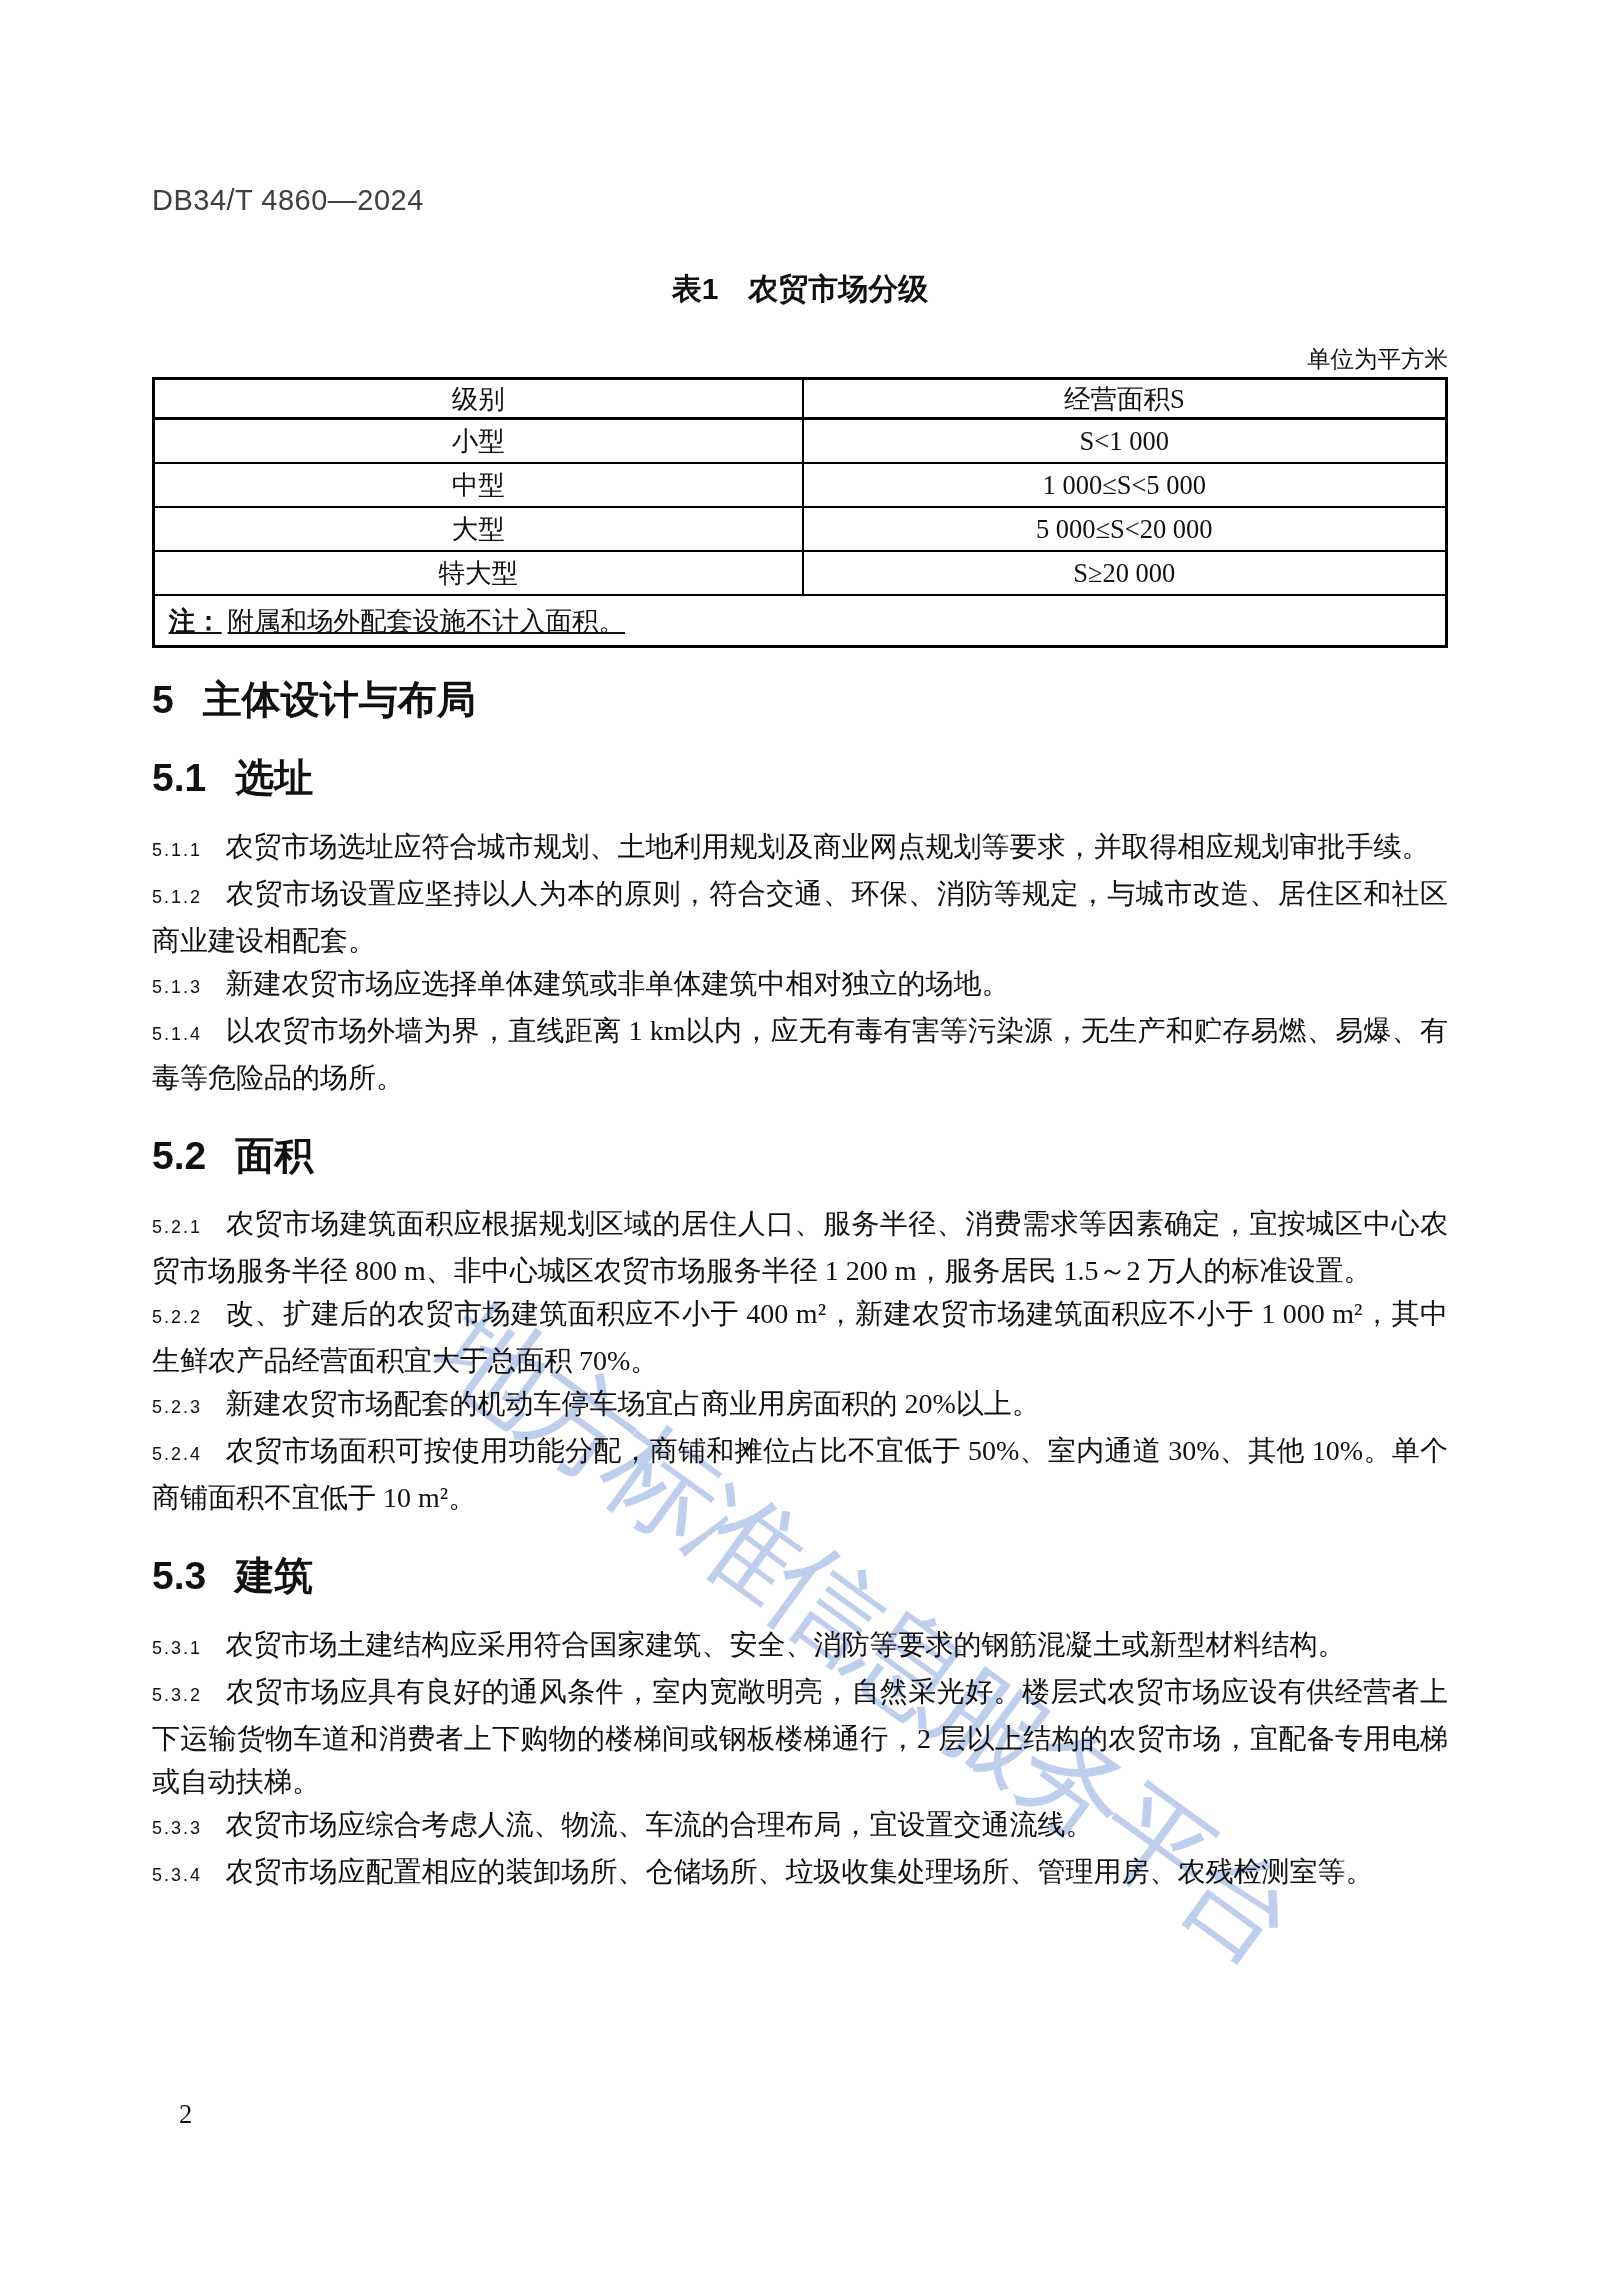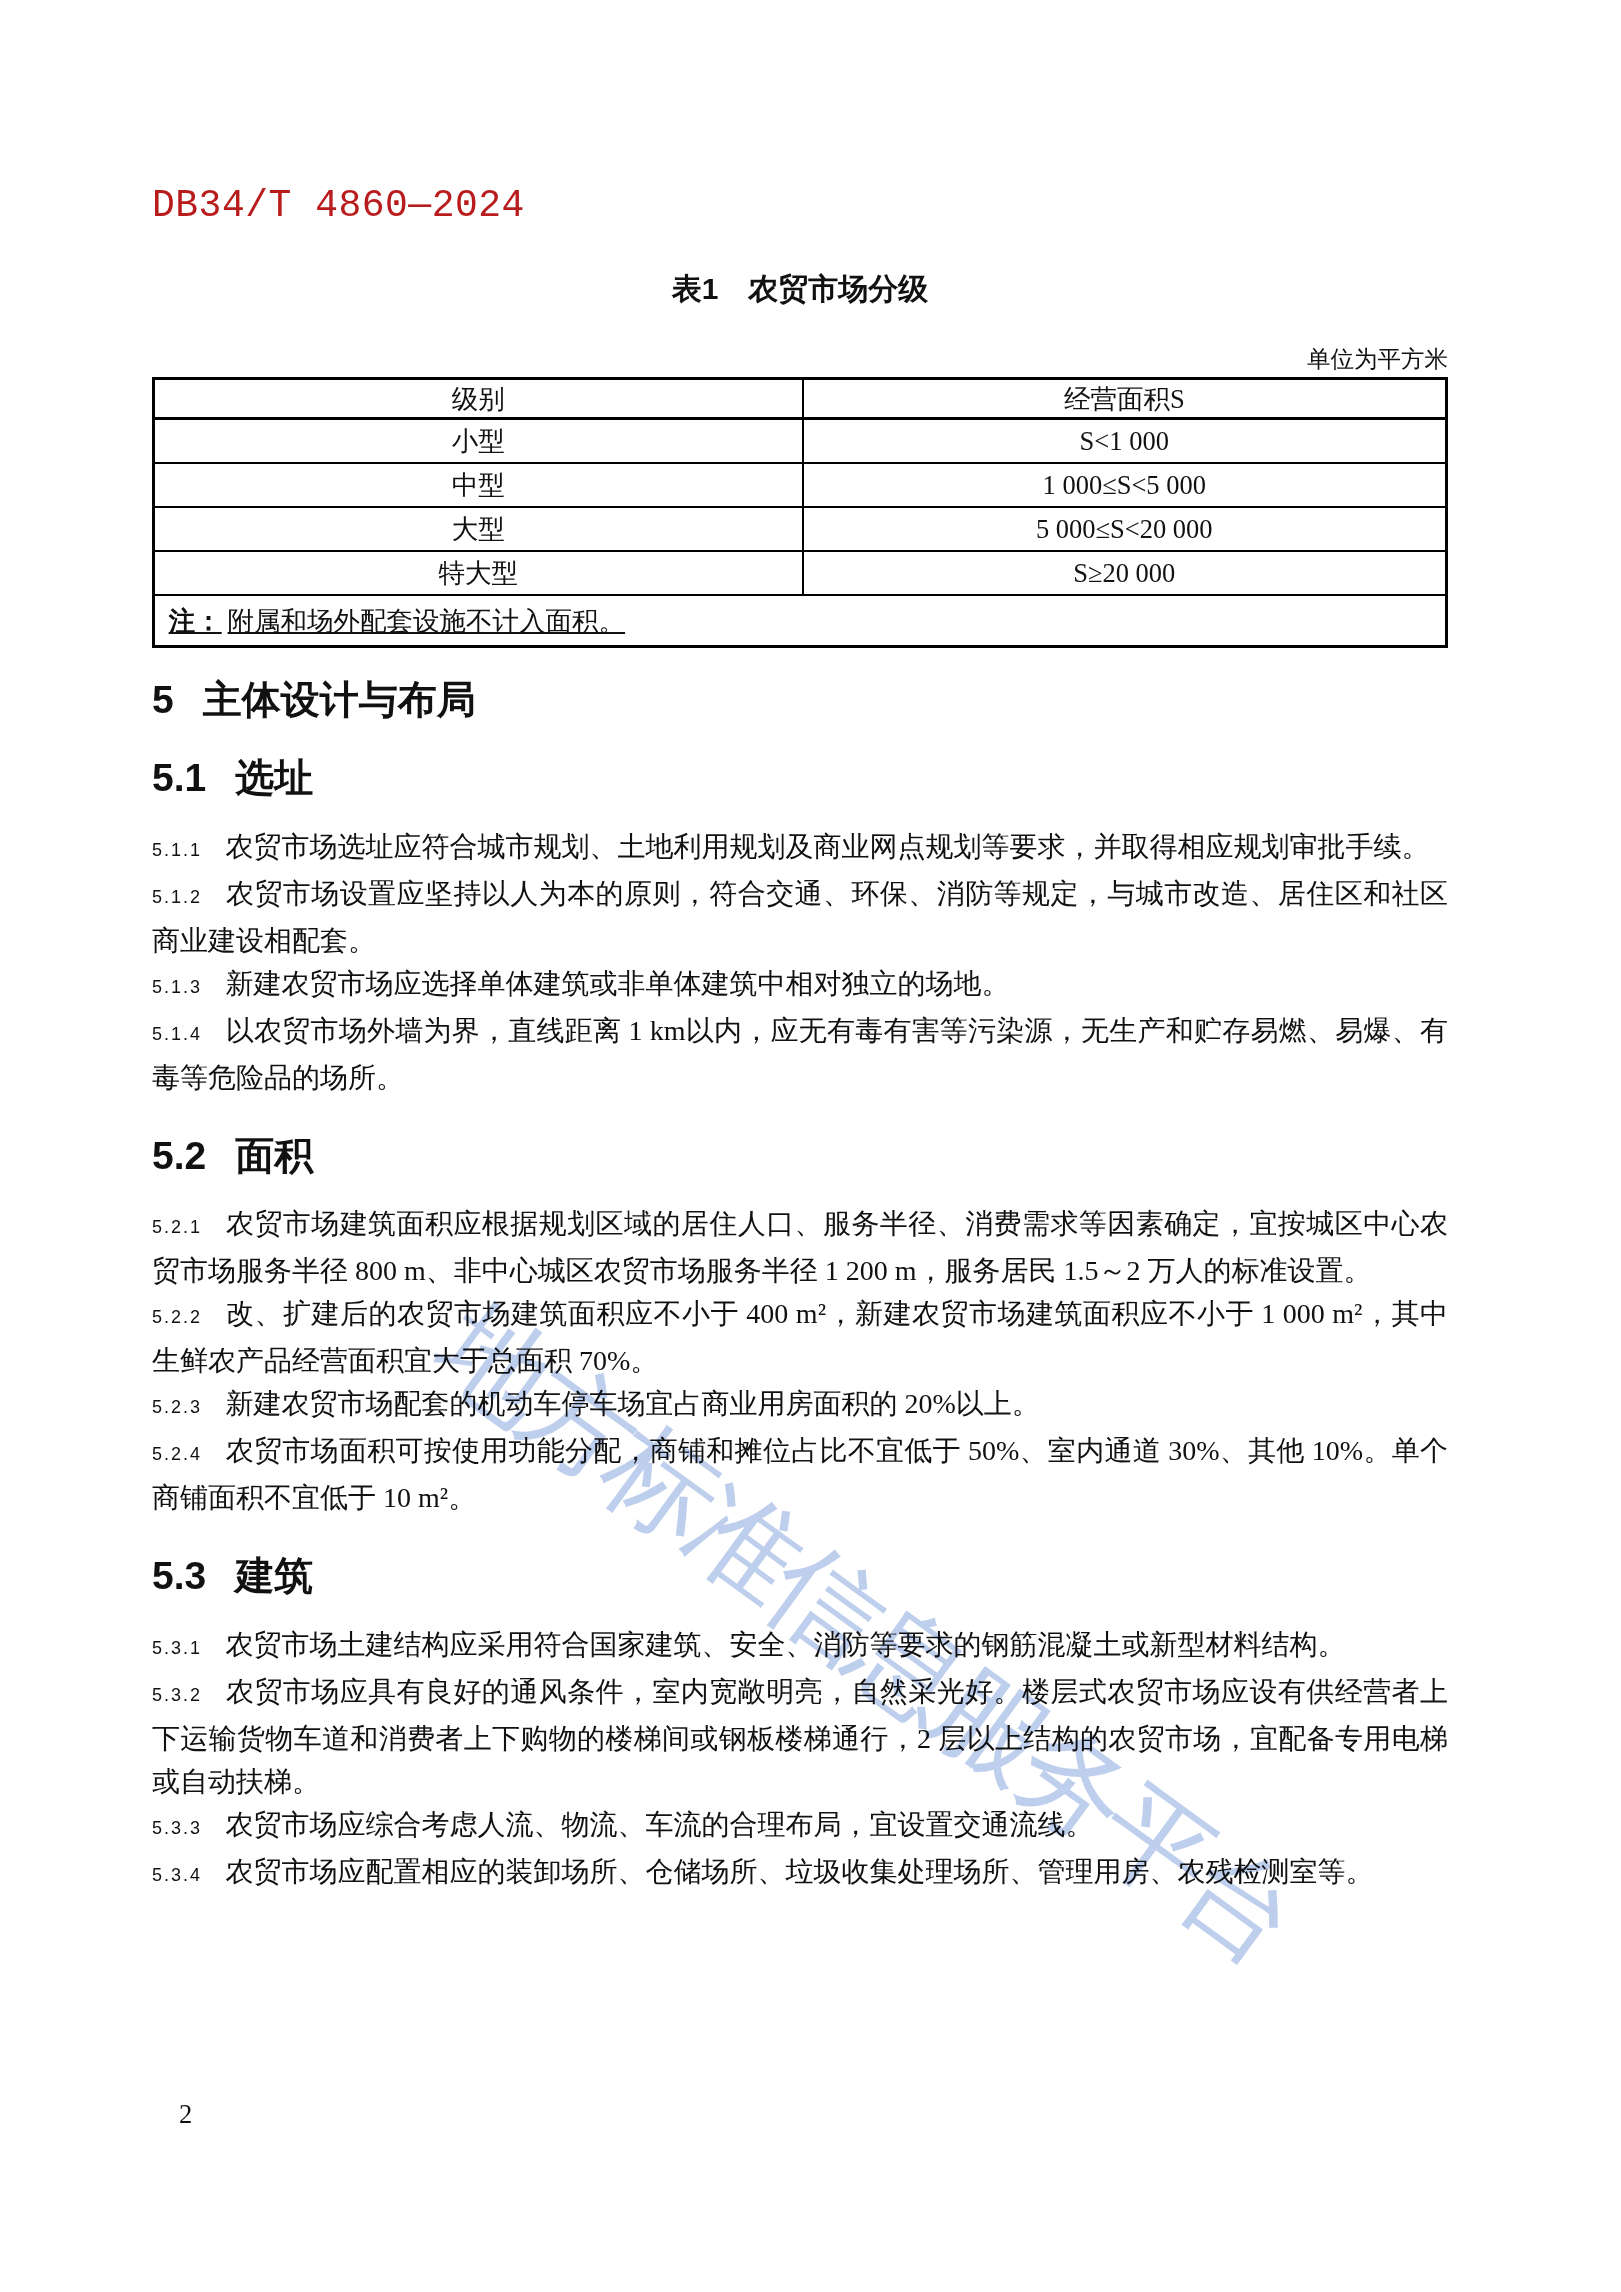--- a/index.html
+++ b/index.html
@@ -8,22 +8,22 @@
     width:1621px; height:2293px;
     background:#ffffff;
     overflow:hidden;
     font-family:"Liberation Serif","DejaVu Serif",serif;
     color:#111;
   }
 
   
   .doc-code {
     position:absolute; left:152px; top:184px;
-    font-family:Liberation Mono, monospace;
-    font-size:38px; letter-spacing:0.5px; color:#b91c1c;
+    font-family:Liberation Sans, sans-serif;
+    font-size:29px; letter-spacing:0.5px; color:#404040;
   }
 
   
   .table-caption {
     position:absolute; left:152px; top:269px; width:1296px;
     text-align:center;
     font-family:"Liberation Sans","DejaVu Sans",sans-serif;
     font-weight:bold; font-size:30px;
   }
   .unit-label {

